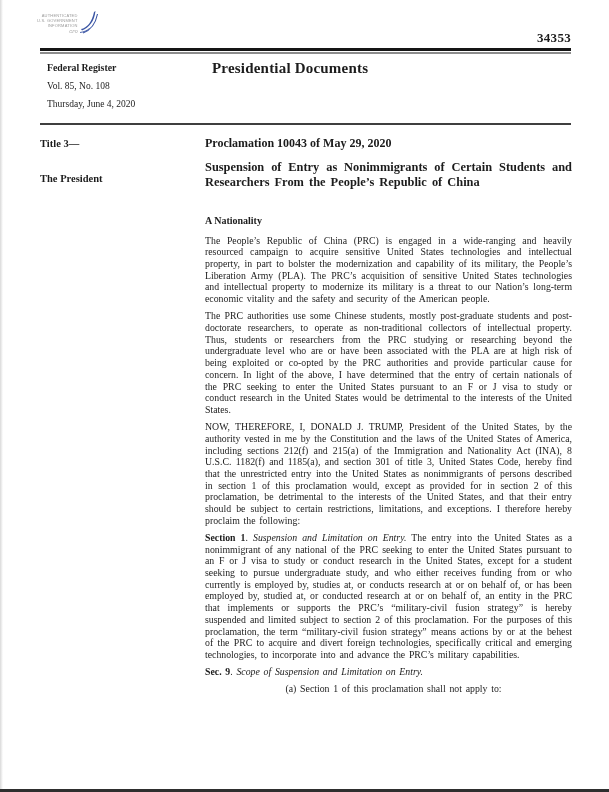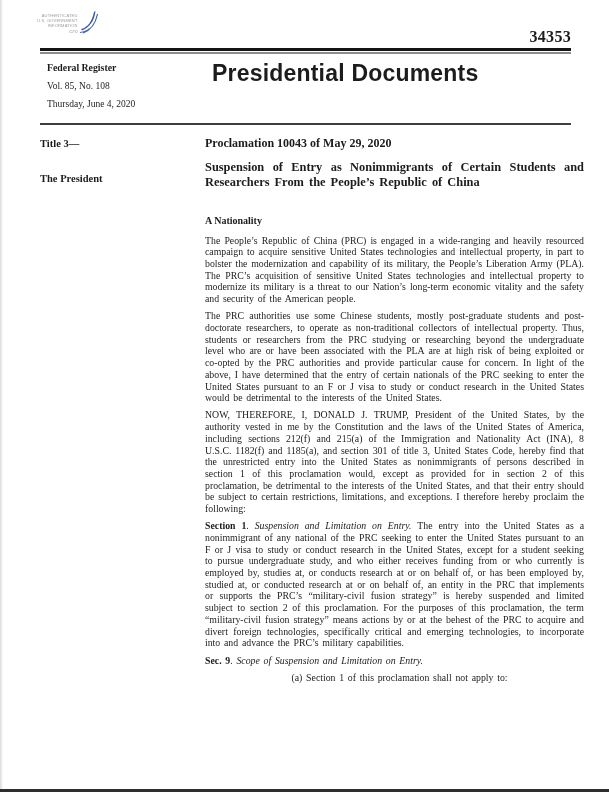--- a/index.html
+++ b/index.html
@@ -35,45 +35,45 @@
     font-size: 4px; line-height: 5px; letter-spacing: 0.2px;
     color: #9a9a9a; text-align: right; padding-top: 4px;
   }
   .gpo-gpo { font-size: 4px; color: #8f8f8f; text-align: right; margin-top: 1px; font-style: italic; }
 
   
   .pageno-row {
     padding: 28px 38px 2px 40px;
     text-align: right;
   }
-  .pageno { font-weight: bold; font-size: 16px; letter-spacing: 0.3px; }
+  .pageno { font-weight: bold; font-size: 13px; letter-spacing: 0.3px; }
 
   .rules { margin: 0 38px 0 40px; }
   .dr-thick { height: 3px; background: #151515; margin-bottom: 1px; }
   .dr-thin  { height: 2px; background: #8d8d8d; }
 
   .masthead {
     display: grid; grid-template-columns: 165px 1fr;
     padding: 8px 38px 0 40px;
     margin-left: 7px;
   }
   .fr-name { font-weight: bold; font-size: 9.8px; margin-bottom: 8px; }
   .fr-line { font-size: 9.5px; margin-bottom: 8px; }
   .section-title {
-    font-family: Liberation Sans, sans-serif;
-    font-weight: bold; font-size: 23px; letter-spacing: 0.2px;
+    font-family: Liberation Serif, serif;
+    font-weight: bold; font-size: 15px; letter-spacing: 0.2px;
     margin-top: -2px;
   }
 
   .mid-rule { height: 2px; background: #3f3f3f; margin: 6px 38px 0 40px; }
 
   
   .content {
     display: grid; grid-template-columns: 165px 1fr;
-    padding: 13px 25px 0 40px;
+    padding: 13px 37px 0 40px;
   }
   .margin-col .t3 { font-weight: bold; font-size: 10.5px; margin-bottom: 15px; }
   .margin-col .tp { font-weight: bold; font-size: 10.5px; margin-top: 24px; }
 
   .doc-col { font-size: 9.8px; line-height: 11.7px; }
   .proc-line { font-weight: bold; font-size: 12px; margin-bottom: 10px; }
   .doc-title {
     font-weight: bold; font-size: 12.4px; line-height: 15.6px;
     text-align: justify; word-spacing: 2px; margin-bottom: 24px;
   }

